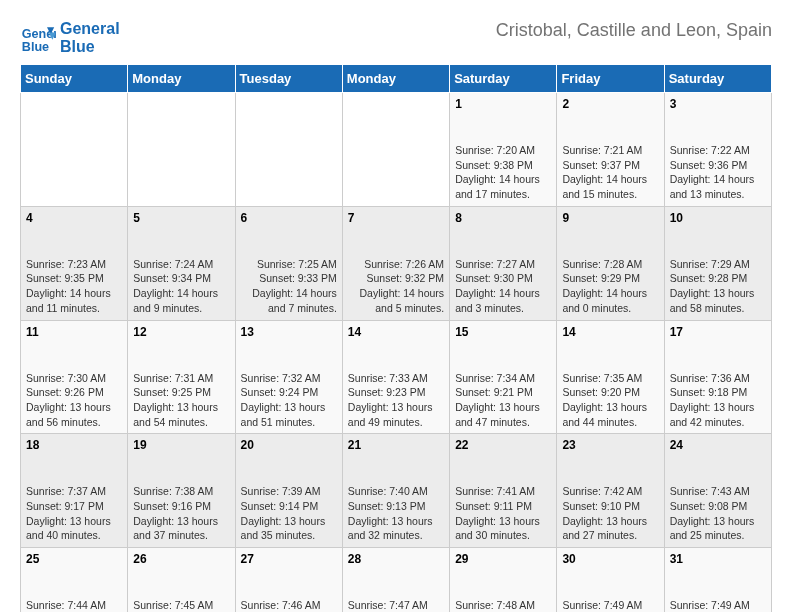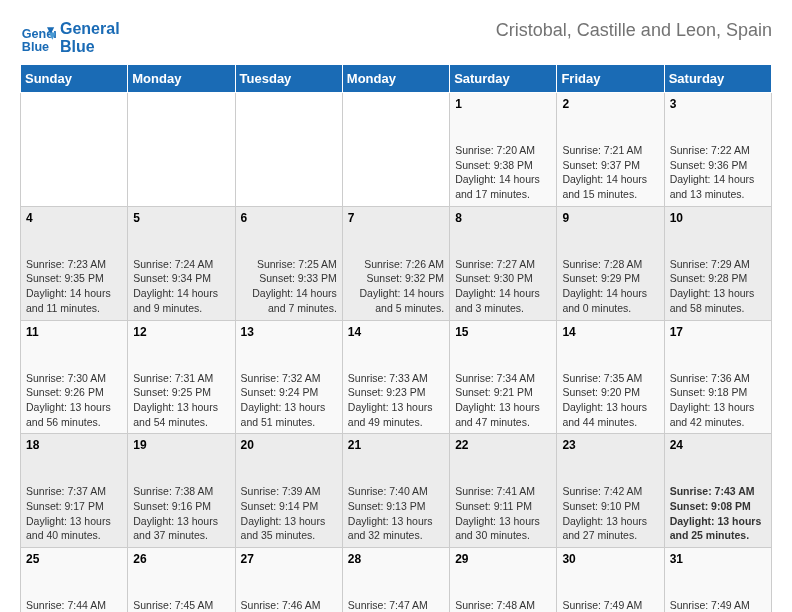--- a/index.html
+++ b/index.html
@@ -274,21 +274,21 @@
         </td>
         <td>
           <div class="day-num">23</div>
           <div class="day-info" style="white-space: pre-line;">Sunrise: 7:42 AM
 Sunset: 9:10 PM
 Daylight: 13 hours
 and 27 minutes.</div>
         </td>
         <td>
           <div class="day-num">24</div>
-          <div class="day-info" style="white-space: pre-line; font-weight: bold;">Sunrise: 7:43 AM
+          <div class="day-info" style="white-space: pre-line;">Sunrise: 7:43 AM
 Sunset: 9:08 PM
 Daylight: 13 hours
 and 25 minutes.</div>
         </td>
       </tr>
       <tr>
         <td>
           <div class="day-num">25</div>
           <div class="day-info" style="white-space: pre-line;">Sunrise: 7:44 AM
 Sunset: 9:07 PM

